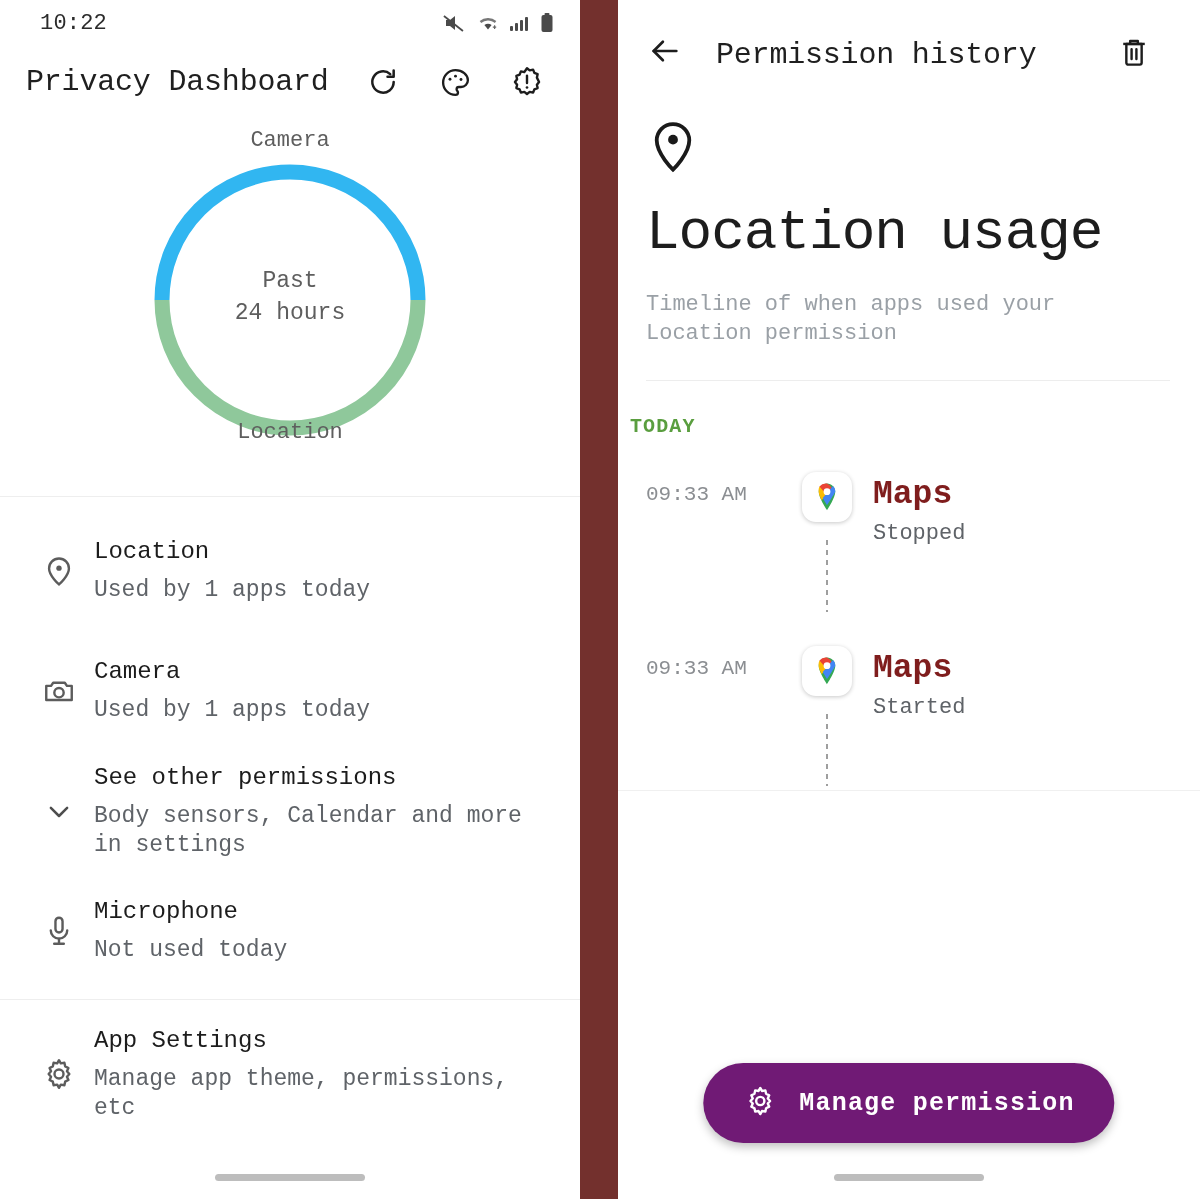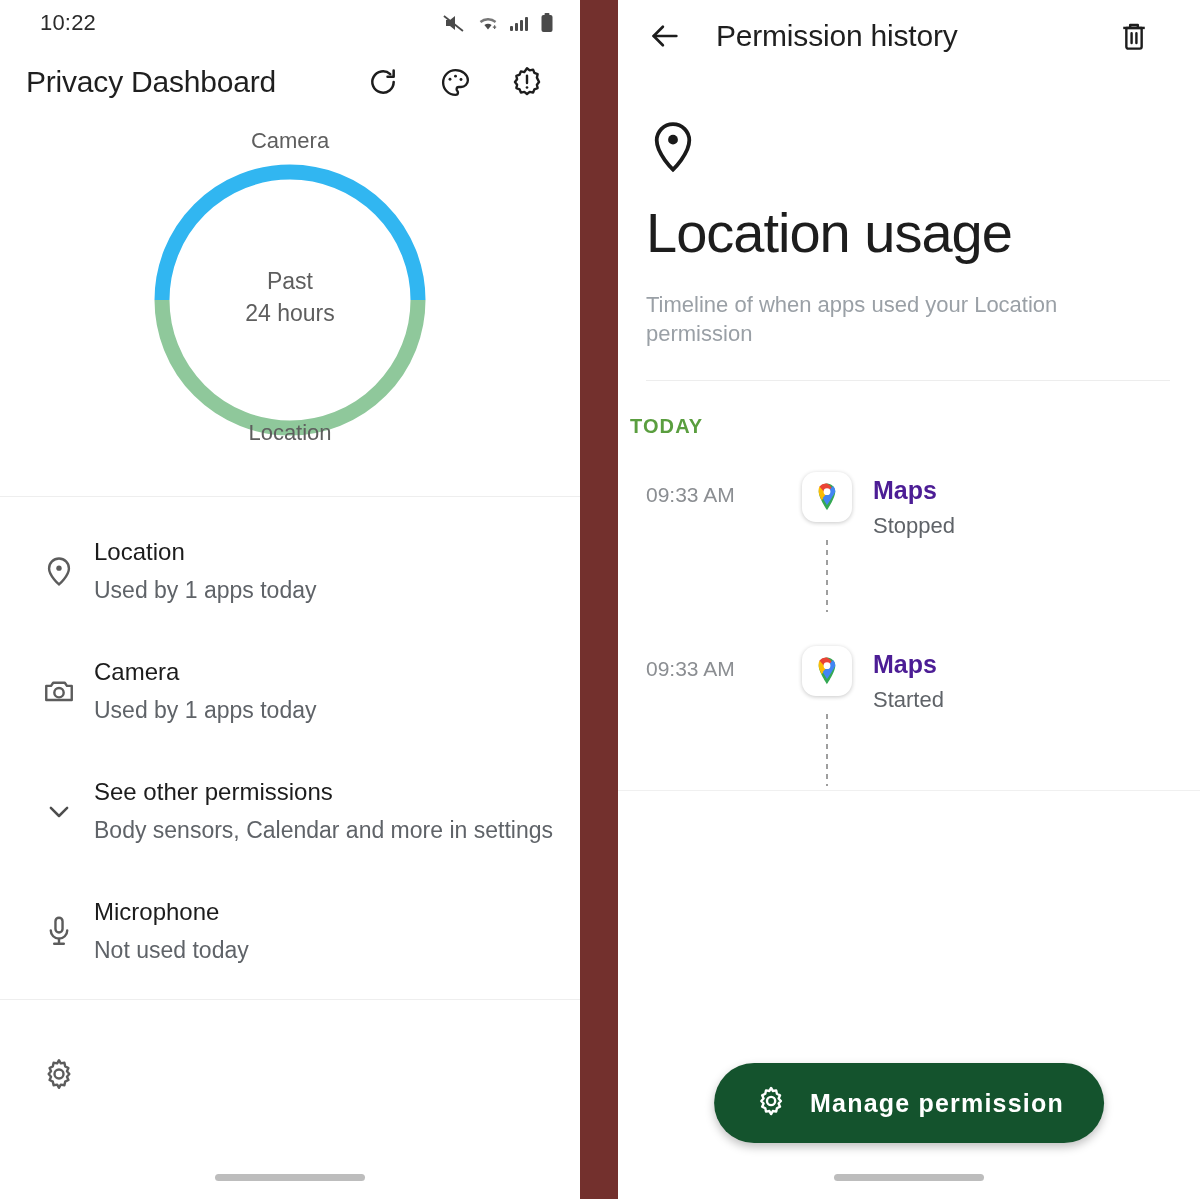--- a/index.html
+++ b/index.html
@@ -1,21 +1,21 @@
 <!DOCTYPE html>
 <html><head>
 <meta charset="utf-8">
 <style>
   * { margin:0; padding:0; box-sizing:border-box; }
   html,body { width:1200px; height:1199px; background:#ffffff; }
   body {
     font-family:"Liberation Sans","DejaVu Sans",sans-serif;
     -webkit-font-smoothing:antialiased;
   }
-  .screens { display:flex; width:1200px; height:1199px; }
+  .screens { display:flex; width:1200px; height:1199px;font-family:Liberation Mono, monospace; }
 
   
   .phone-left { width:580px; height:1199px; background:#fff; position:relative; overflow:hidden; }
   .divider-band { width:38px; height:1199px; background:#73302d; }
   .phone-right { width:582px; height:1199px; background:#fff; position:relative; overflow:hidden; }
 
   
   .statusbar { height:46px; display:flex; align-items:center; justify-content:space-between;
                padding:0 26px 0 40px; }
   .status-time { font-size:22px; color:#2b2b2b; letter-spacing:.2px; }
@@ -49,21 +49,21 @@
   .perm-title { font-size:24px; color:#1c1c1c; line-height:1.25; }
   .perm-sub { font-size:23px; color:#5f6368; margin-top:9px; line-height:1.25; }
 
   .settings-row { display:flex; align-items:center; min-height:120px; padding:0 26px 0 30px;
                   margin-top:14px; cursor:pointer; }
 
   .gesture-bar { position:absolute; bottom:18px; left:50%; transform:translateX(-50%);
                  width:150px; height:7px; border-radius:4px; background:#bdbdbd; }
 
   
-  .r-toolbar { height:72px; display:flex; align-items:center; padding:0 46px 0 26px; }
+  .r-toolbar { height:72px; display:flex; align-items:flex-end; padding:0 46px 0 26px; }
   .r-back { width:42px; height:42px; display:flex; align-items:center; justify-content:center; cursor:pointer; }
   .r-title { font-size:30px; color:#1f1f1f; margin-left:30px; letter-spacing:-.2px; }
   .r-trash { margin-left:auto; width:40px; height:40px; display:flex; align-items:center;
              justify-content:center; cursor:pointer; }
 
   .r-hero { padding:44px 30px 0 28px; }
   .r-hero-icon { color:#1a1a1a; }
   .r-hero-title { font-size:56px; color:#1d1d1d; font-weight:400; letter-spacing:-1px; margin-top:22px; }
   .r-hero-sub { font-size:22px; color:#9aa0a6; line-height:1.3; margin-top:26px; max-width:460px; }
 
@@ -75,27 +75,27 @@
   .tl-row { display:flex; align-items:flex-start; padding-left:28px; margin-top:34px; position:relative; }
   .tl-time { width:135px; flex:0 0 135px; font-size:21px; color:#8b8e92; padding-top:11px; }
   .tl-mid { width:92px; flex:0 0 92px; display:flex; flex-direction:column; align-items:center; }
   .app-ic { width:50px; height:50px; border-radius:14px; background:#fff;
             box-shadow:0 1px 4px rgba(0,0,0,.22); display:flex; align-items:center;
             justify-content:center; }
   .tl-dots { width:2px; height:72px; margin-top:18px;
              background-image:linear-gradient(#9e9e9e 52%, rgba(255,255,255,0) 0%);
              background-size:2px 10px; background-repeat:repeat-y; }
   .tl-info { padding-top:4px; }
-  .tl-app { font-size:25px; color:#4c1d95; font-weight:700; }
+  .tl-app { font-size:33px; color:#7f1d1d; font-weight:700; }
   .tl-state { font-size:22px; color:#5f6368; margin-top:8px; }
 
   .r-bottom-sep { position:absolute; left:0; right:0; top:790px; height:1px; background:#f0f0f0; }
 
   .fab { position:absolute; left:50%; transform:translateX(-50%); bottom:56px;
-         background:#14532d; color:#fff; border-radius:40px;
+         background:#701a75; color:#fff; border-radius:40px;
          height:80px; padding:0 40px; display:flex; align-items:center; gap:22px;
          box-shadow:0 4px 10px rgba(0,0,0,.25); cursor:pointer; }
   .fab-label { font-size:25px; font-weight:700; letter-spacing:1.2px; white-space:nowrap; }
 </style>
 </head>
 <body>
 
 <div class="screens">
 
   <div class="phone-left">
@@ -224,20 +224,24 @@
     </div>
 
     <div class="hr"></div>
 
     <div class="settings-row">
       <span class="perm-ic">
         <svg width="36" height="36" viewBox="0 0 24 24" fill="none" stroke="#5c5c5c" stroke-width="1.6" stroke-linejoin="round">
           <path d="M12 2.8l1.2 2.1 2.4-.4.5 2.4 2.2 1.1-1 2.2 1.6 1.8-1.6 1.8 1 2.2-2.2 1.1-.5 2.4-2.4-.4L12 21.2l-1.2-2.1-2.4.4-.5-2.4-2.2-1.1 1-2.2L5.1 12l1.6-1.8-1-2.2 2.2-1.1.5-2.4 2.4.4z"></path>
           <circle cx="12" cy="12" r="3"></circle>
         </svg>
+      </span>
+      <span class="perm-txt">
+        <div class="perm-title">App Settings</div>
+        <div class="perm-sub">Manage app theme, permissions, etc</div>
       </span>
     </div>
 
     <div class="gesture-bar"></div>
   </div>
 
   <div class="divider-band"></div>
 
   <div class="phone-right">
 

